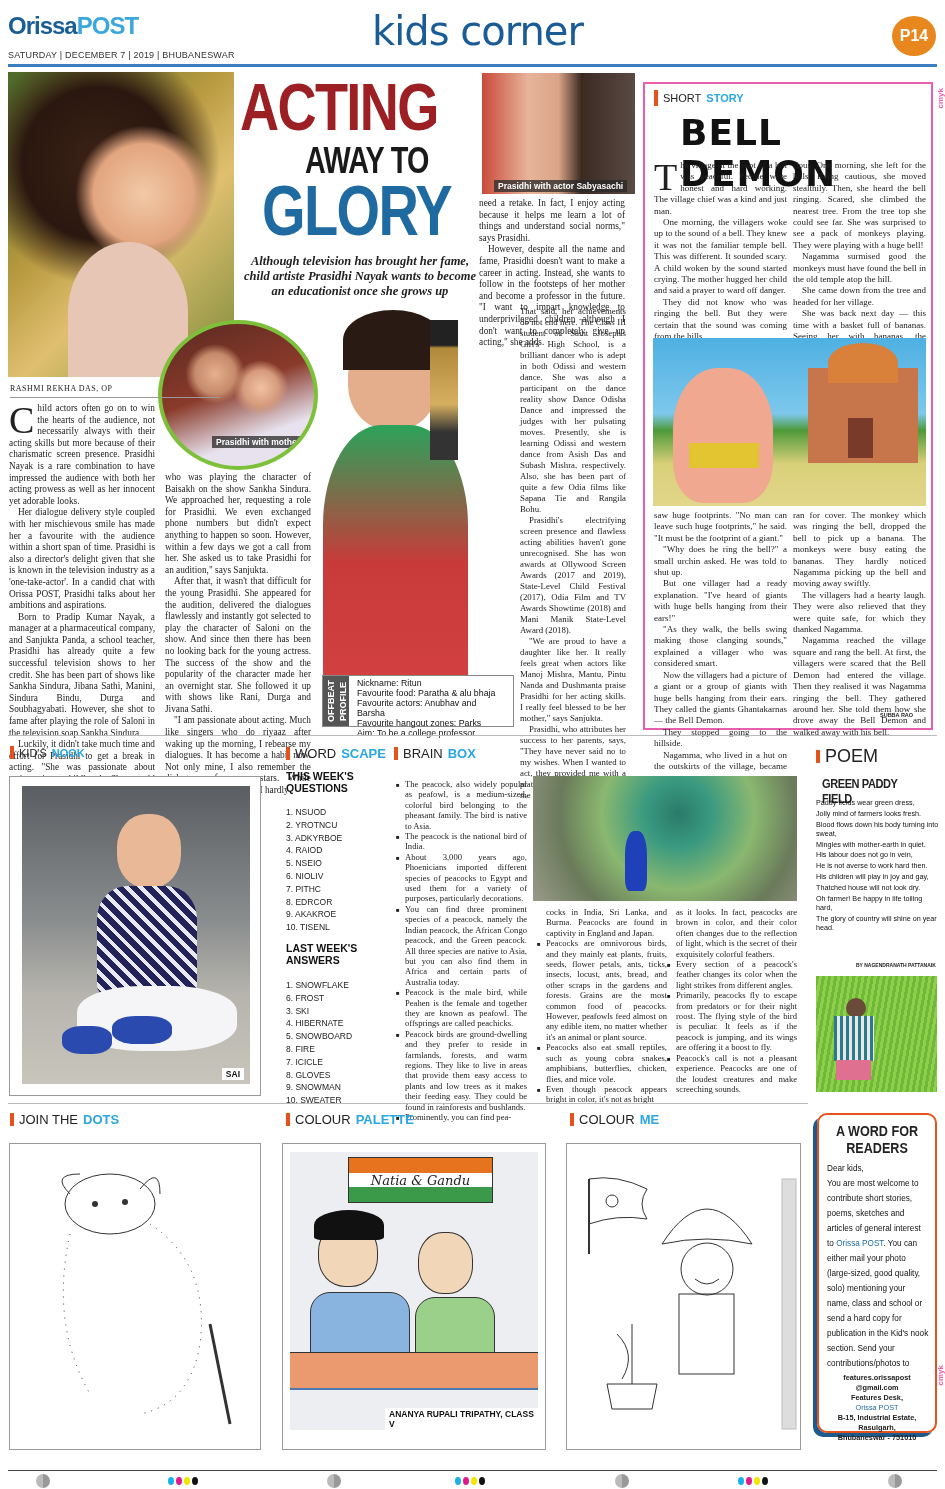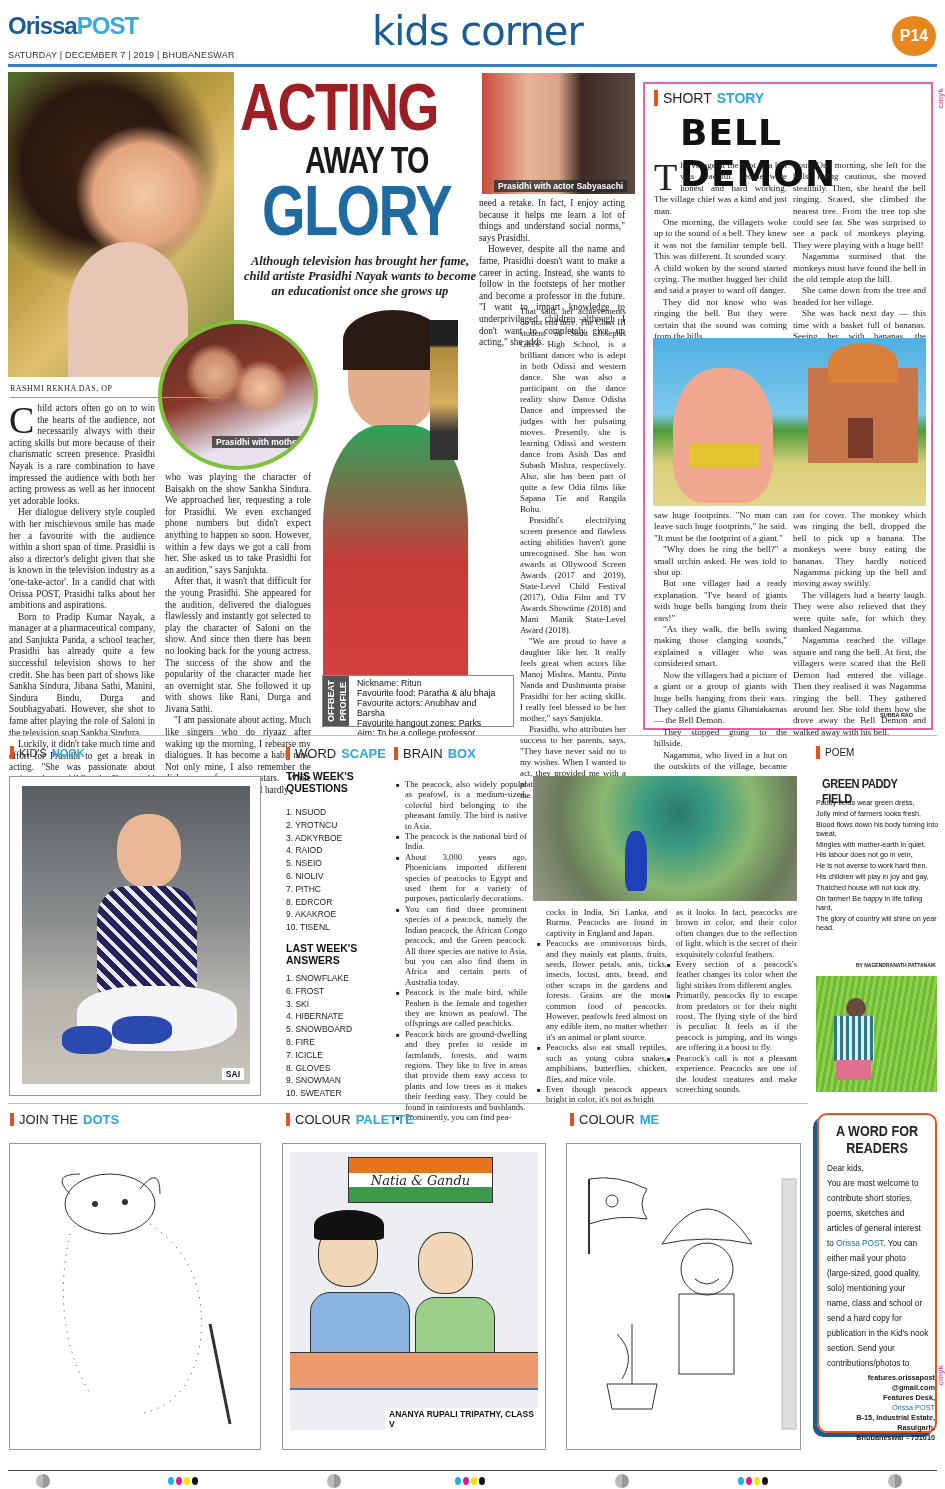--- a/index.html
+++ b/index.html
@@ -46,21 +46,21 @@
 .bb li{padding-left:9px;position:relative}
 .bb li:before{content:"■";position:absolute;left:0;font-size:6px;top:1px}
 
 #poem-title{left:822px;top:776px;font:bold 13px "Liberation Sans",sans-serif;letter-spacing:-.5px;transform:scaleX(.85);transform-origin:left}
 #poem-lines{left:816px;top:798px;width:124px;font:7.2px/9.2px "Liberation Sans",sans-serif;color:#111}
 #poem-lines div{margin-bottom:1.6px}
 
 #readers{left:817px;top:1113px;width:120px;height:320px;border:2px solid #e5531d;border-radius:10px;box-shadow:-4px 4px 0 #1f5a8c}
 #readers h3{font:bold 14px/17px "Liberation Sans",sans-serif;text-align:center;margin-top:8px;transform:scaleX(.9)}
 #readers .txt{font:8.2px/15px "Liberation Sans",sans-serif;padding:4px 6px 0 8px;color:#111}
-#readers .addr{font:bold 7.3px/10px "Liberation Sans",sans-serif;text-align:right;padding:2px 0 0 6px}
+#readers .addr{font:bold 7.3px/10px "Liberation Sans",sans-serif;text-align:center;padding:2px 6px 0 6px}
 .blue{color:#1f6aa0;font-weight:normal}
 .frame{position:absolute;border:1px solid #999;background:#fff}
 #footer-rule{left:8px;top:1470px;width:929px;height:1px;background:#444}
 .reg{position:absolute;top:1474px;width:14px;height:14px;border-radius:50%;background:linear-gradient(90deg,#bbb 50%,#999 50%)}
 .cmyk{position:absolute;top:1477px;display:flex;gap:2px}
 .cmyk span{width:6px;height:8px;border-radius:50%;display:block}
 .side-cmyk{position:absolute;left:936px;font:bold 8px "Liberation Sans",sans-serif;writing-mode:vertical-rl;transform:rotate(180deg);color:#e85fb0}
 </style>
 </head>
 <body>
@@ -123,35 +123,35 @@
   <div class="lines">
     <div>Nickname: Ritun</div>
     <div>Favourite food: Paratha &amp; alu bhaja</div>
     <div>Favourite actors: Anubhav and Barsha</div>
     <div>Favourite hangout zones: Parks</div>
     <div>Aim: To be a college professor</div>
   </div>
 </div>
 
 <div class="abs" id="story-box"></div>
-<div class="abs sec-head" style="left:654px;top:90px;font-size:14px">
+<div class="abs sec-head" style="left:654px;top:90px;font-size:11px">
     <span class="bar"></span>
     <span>SHORT</span>
     <span class="hi">STORY</span>
   </div>
 <div class="abs" id="bell-title">BELL DEMON</div>
 <div class="abs body" style="left:654px;top:160px;width:133px;font-size:9px;line-height:11.4px">
   <p class="first"><span class="drop">T</span><span>he village at the foot of a hill was peaceful. People were honest and hard working. The village chief was a kind and just man.</span></p>
   <p>One morning, the villagers woke up to the sound of a bell. They knew it was not the familiar temple bell. This was different. It sounded scary. A child woken by the sound started crying. The mother hugged her child and said a prayer to ward off danger.</p>
   <p>They did not know who was ringing the bell. But they were certain that the sound was coming from the hills.</p>
   <p>An old man said that a demon had come to the hills. A cowherd said he</p>
 </div>
 <div class="abs body" style="left:793px;top:160px;width:133px;font-size:9px;line-height:11.4px">
   <p class="first">rious. One morning, she left for the hills. Being cautious, she moved stealthily. Then, she heard the bell ringing. Scared, she climbed the nearest tree. From the tree top she could see far. She was surprised to see a pack of monkeys playing. They were playing with a huge bell!</p>
-  <p>Nagamma surmised that the monkeys must have found the bell in the old temple atop the hill.</p>
+  <p>Nagamma surmised good the monkeys must have found the bell in the old temple atop the hill.</p>
   <p>She came down from the tree and headed for her village.</p>
   <p>She was back next day — this time with a basket full of bananas. Seeing her with bananas, the monkeys came after her. She dropped the basket and</p>
 </div>
 <div class="photo" style="left:653px;top:338px;width:273px;height:168px;background:linear-gradient(180deg,#4fb0e2 0,#7dc8ec 45%,#4e9a3a 55%,#d9d07a 75%,#e2d68a)">
   <div style="position:absolute;left:20px;top:30px;width:100px;height:135px;border-radius:45% 45% 30% 30%;background:#f0a890"></div>
   <div style="position:absolute;left:36px;top:105px;width:70px;height:25px;background:#e2c530"></div>
   <div style="position:absolute;left:155px;top:30px;width:110px;height:95px;background:#c6764a"></div>
   <div style="position:absolute;left:175px;top:5px;width:70px;height:40px;border-radius:50% 50% 0 0;background:#d9803a"></div>
   <div style="position:absolute;left:195px;top:80px;width:25px;height:40px;background:#7a3a2a"></div>
 </div>
@@ -201,21 +201,21 @@
     <li>3. ADKYRBOE</li>
     <li>4. RAIOD</li>
     <li>5. NSEIO</li>
     <li>6. NIOLIV</li>
     <li>7. PITHC</li>
     <li>8. EDRCOR</li>
     <li>9. AKAKROE</li>
     <li>10. TISENL</li>
   </ul>
   <div class="ws-h" style="margin-top:8px">LAST WEEK'S ANSWERS</div>
-  <ul class="ws-list" style="margin-top:6px">
+  <ul class="ws-list" style="margin-top:13px">
     <li>1. SNOWFLAKE</li>
     <li>6. FROST</li>
     <li>3. SKI</li>
     <li>4. HIBERNATE</li>
     <li>5. SNOWBOARD</li>
     <li>8. FIRE</li>
     <li>7. ICICLE</li>
     <li>8. GLOVES</li>
     <li>9. SNOWMAN</li>
     <li>10. SWEATER</li>
@@ -249,21 +249,21 @@
 </div>
 <div class="abs bb" style="left:667px;top:907px;width:130px">
   <div style="padding-left:9px">as it looks. In fact, peacocks are brown in color, and their color often changes due to the reflection of light, which is the secret of their exquisitely colorful feathers.</div>
   <ul class="bb">
     <li>Every section of a peacock's feather changes its color when the light strikes from different angles.</li>
     <li>Primarily, peacocks fly to escape from predators or for their night roost. The flying style of the bird is peculiar. It feels as if the peacock is jumping, and its wings are offering it a boost to fly.</li>
     <li>Peacock's call is not a pleasant experience. Peacocks are one of the loudest creatures and make screeching sounds.</li>
   </ul>
 </div>
 
-<div class="abs sec-head" style="left:816px;top:746px;font-size:10px">
+<div class="abs sec-head" style="left:816px;top:746px;font-size:18px">
     <span class="bar" style="height:13px"></span>
     <span>POEM</span>
   </div>
 <div class="abs" id="poem-title">GREEN PADDY FIELD</div>
 <div class="abs" id="poem-lines">
   <div>Paddy fields wear green dress,</div>
   <div>Jolly mind of farmers looks fresh.</div>
   <div>Blood flows down his body turning into sweat,</div>
   <div>Mingles with mother-earth in quiet.</div>
   <div>His labour does not go in vein,</div>

